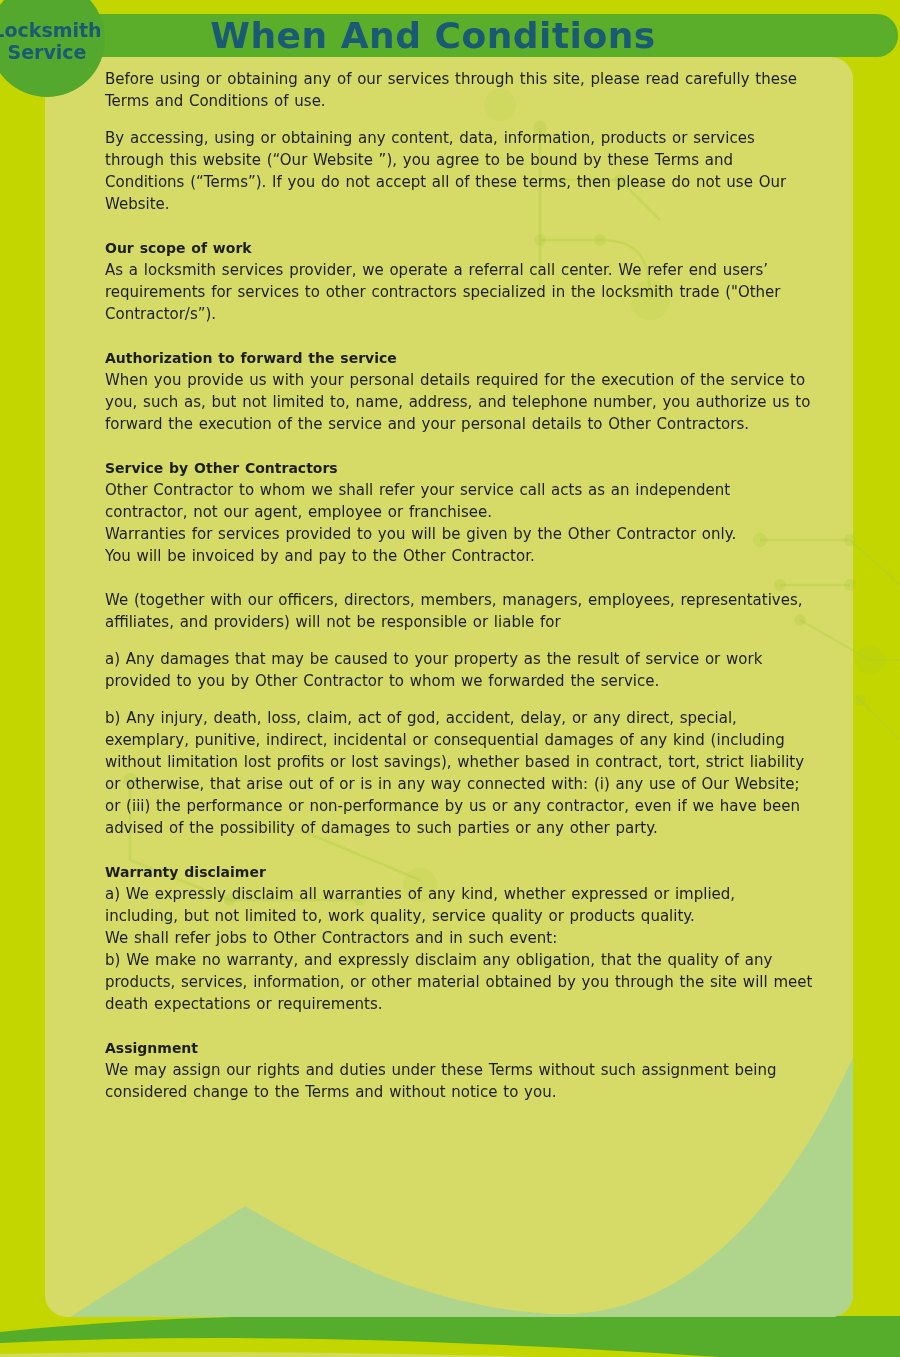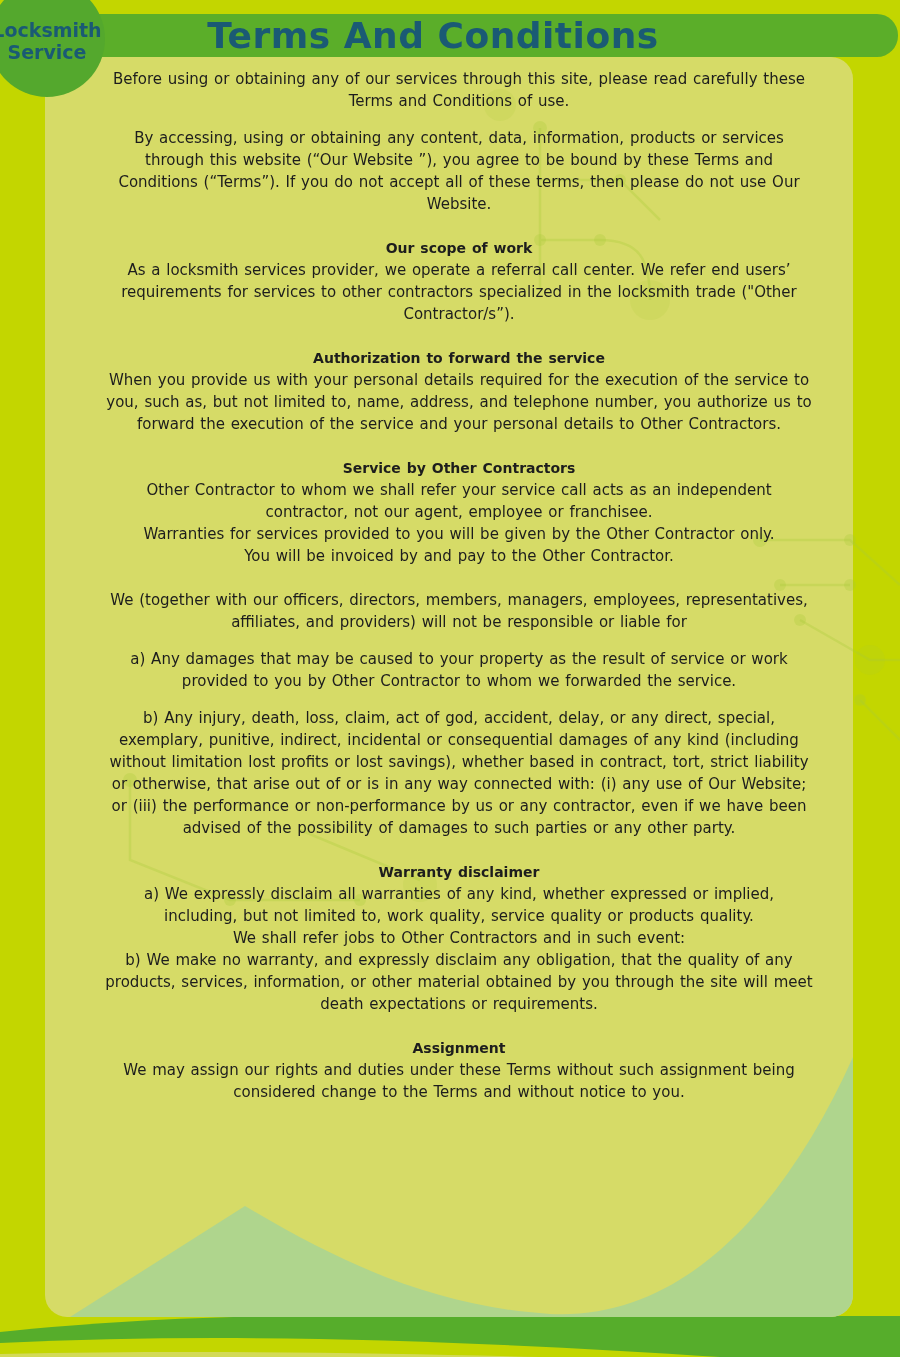--- a/index.html
+++ b/index.html
@@ -15,21 +15,21 @@
     background:var(--panel,#d6db67);border-radius:22px;z-index:2;
   }
   #pattern-svg{z-index:3;}
   .overlay-clip{
     position:absolute;left:45px;top:57px;width:808px;height:1260px;
     border-radius:22px;overflow:hidden;z-index:4;pointer-events:none;
   }
   .content{
     position:absolute;left:45px;top:57px;width:808px;height:1260px;
     box-sizing:border-box;padding:11px 40px 0 60px;z-index:5;
-    color:var(--text,#1d1d1d);font-size:15px;line-height:22px;word-spacing:1px;text-align:center;
+    color:var(--text,#1d1d1d);font-size:15px;line-height:22px;word-spacing:1px;
   }
   .sec{margin:22px 0 0 0;}
   .sec:first-child{margin-top:0;}
   .sec h2{
     margin:0;font-size:14px;line-height:22px;font-weight:bold;
     color:var(--text,#1d1d1d);
   }
   .sec p{margin:0;}
   .sec p.gap{margin-top:15px;}
   .header-bar{
@@ -135,19 +135,19 @@
         <p>b) We make no warranty, and expressly disclaim any obligation, that the quality of any products, services, information, or other material obtained by you through the site will meet death expectations or requirements.</p>
       </section>
       <section class="sec">
         <h2>Assignment</h2>
         <p>We may assign our rights and duties under these Terms without such assignment being considered change to the Terms and without notice to you.</p>
       </section>
     </div>
 </div>
 
 <div class="header-bar"></div>
-<div class="page-title">Terms And Conditions</div>
+<div class="page-title">When And Conditions</div>
 <div class="logo-circle">
   <div class="logo-text">
     <div>Locksmith</div>
     <div>Service</div>
   </div>
 </div>
 
 </body></html>

